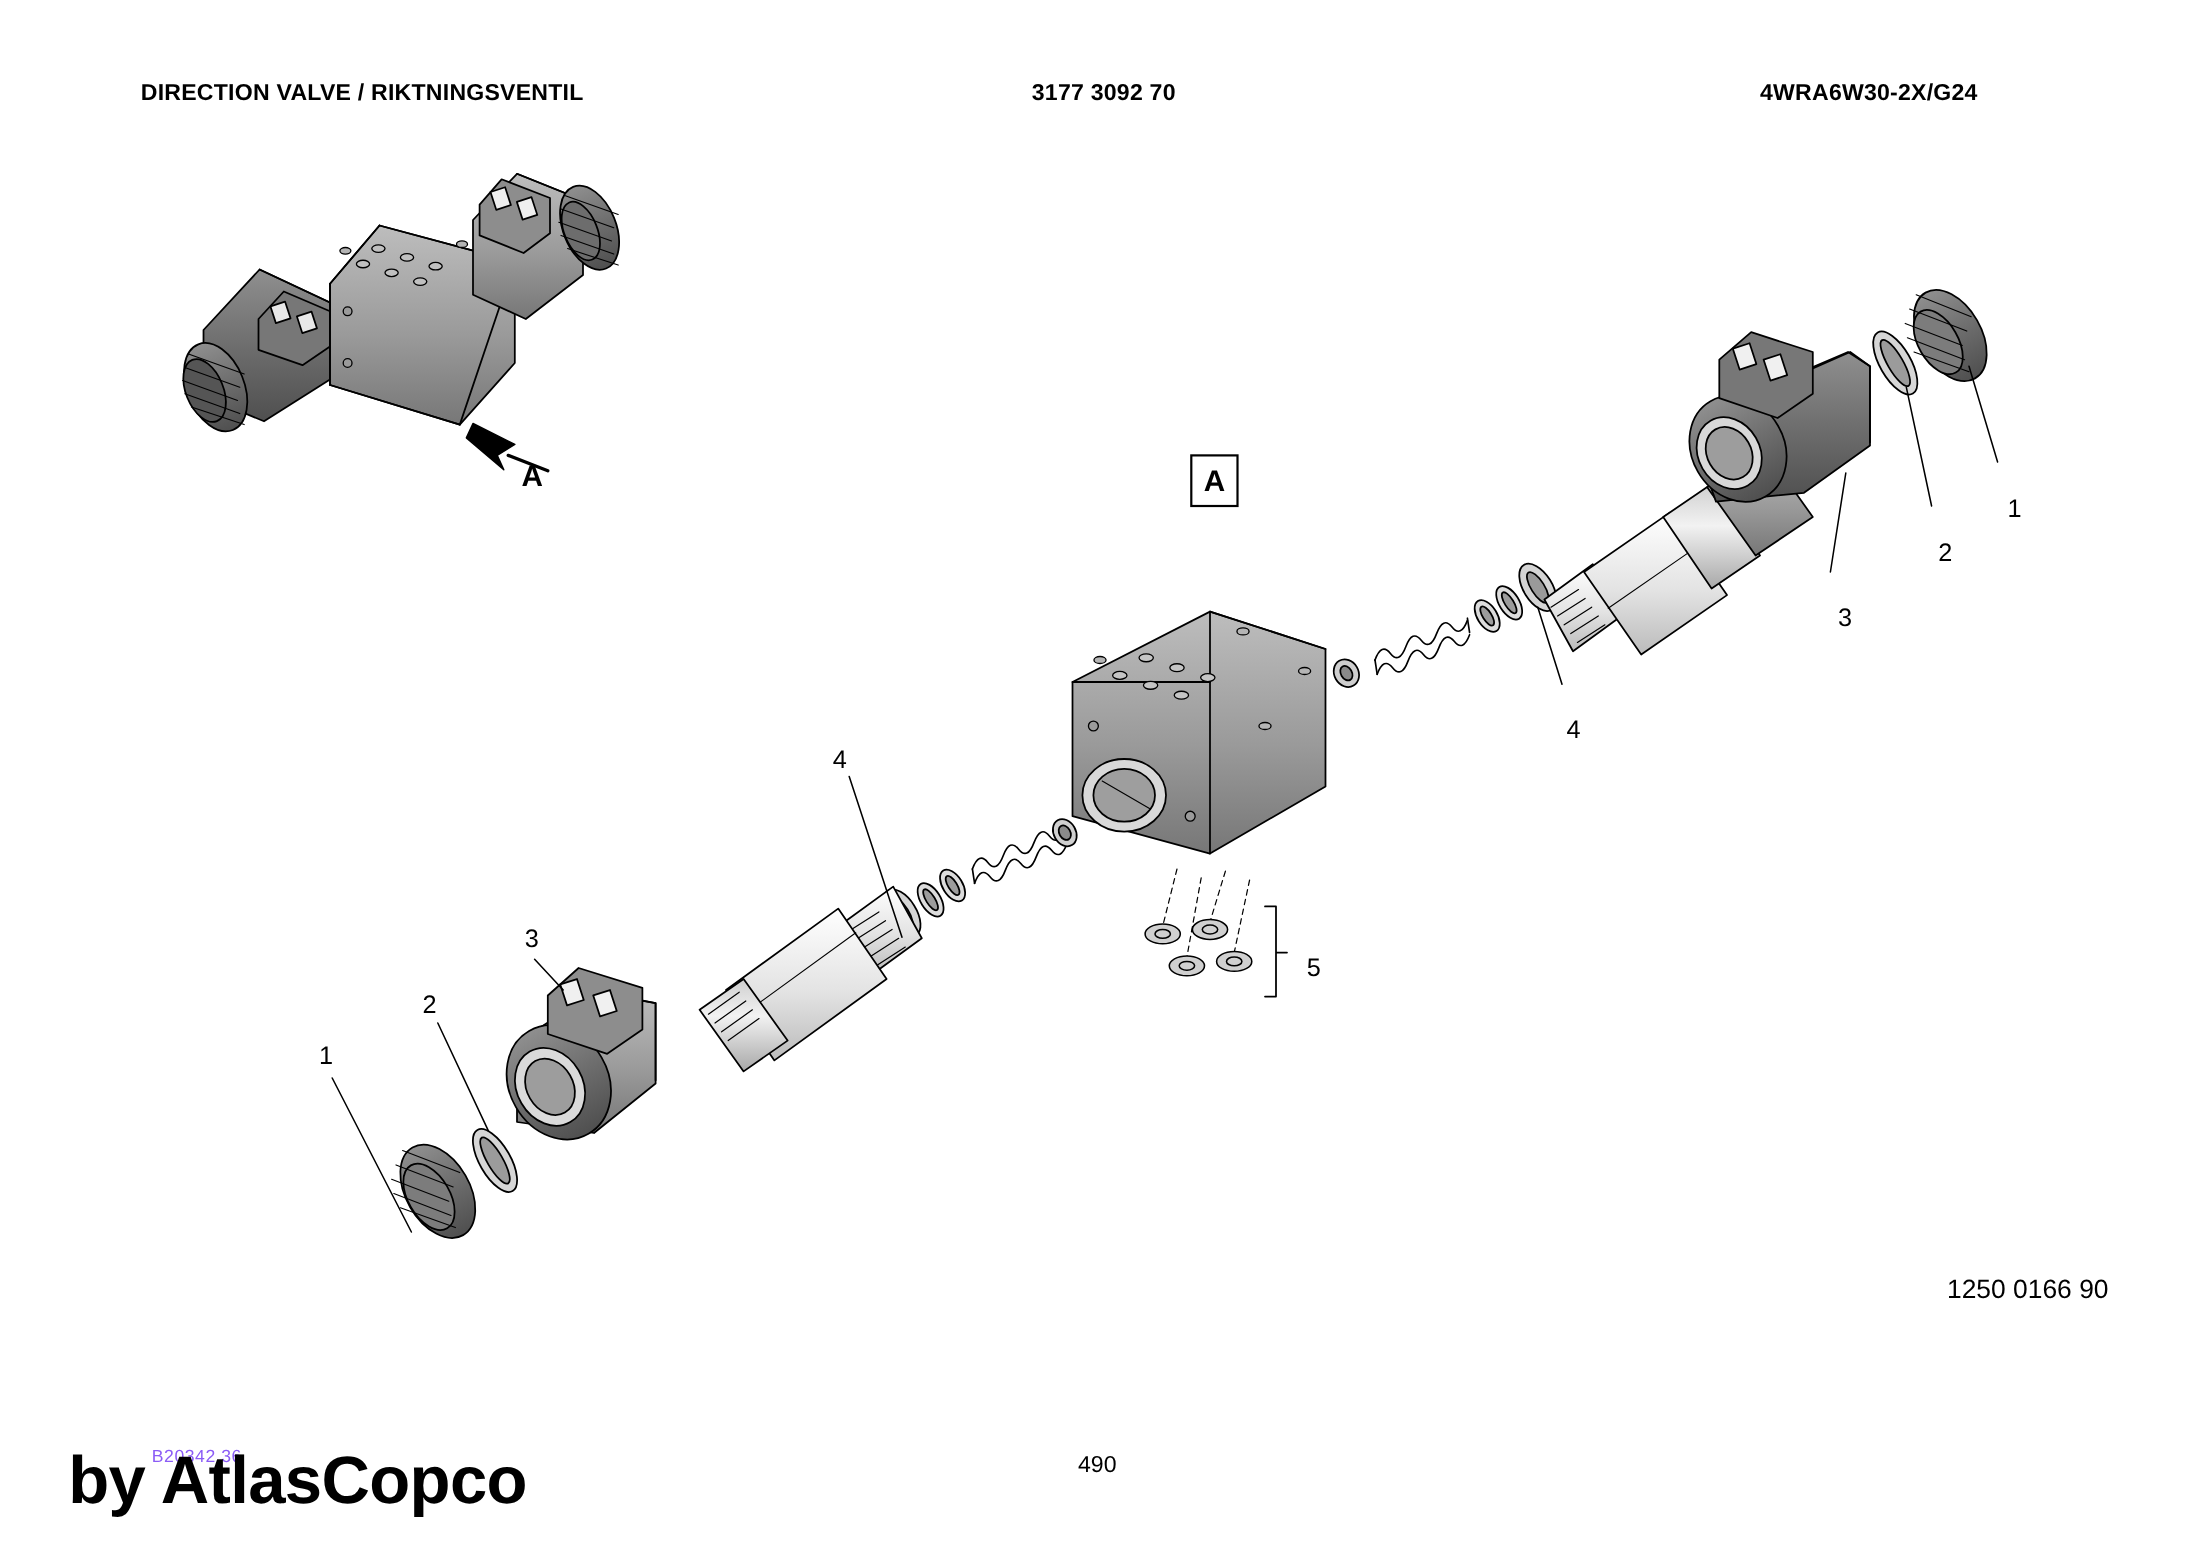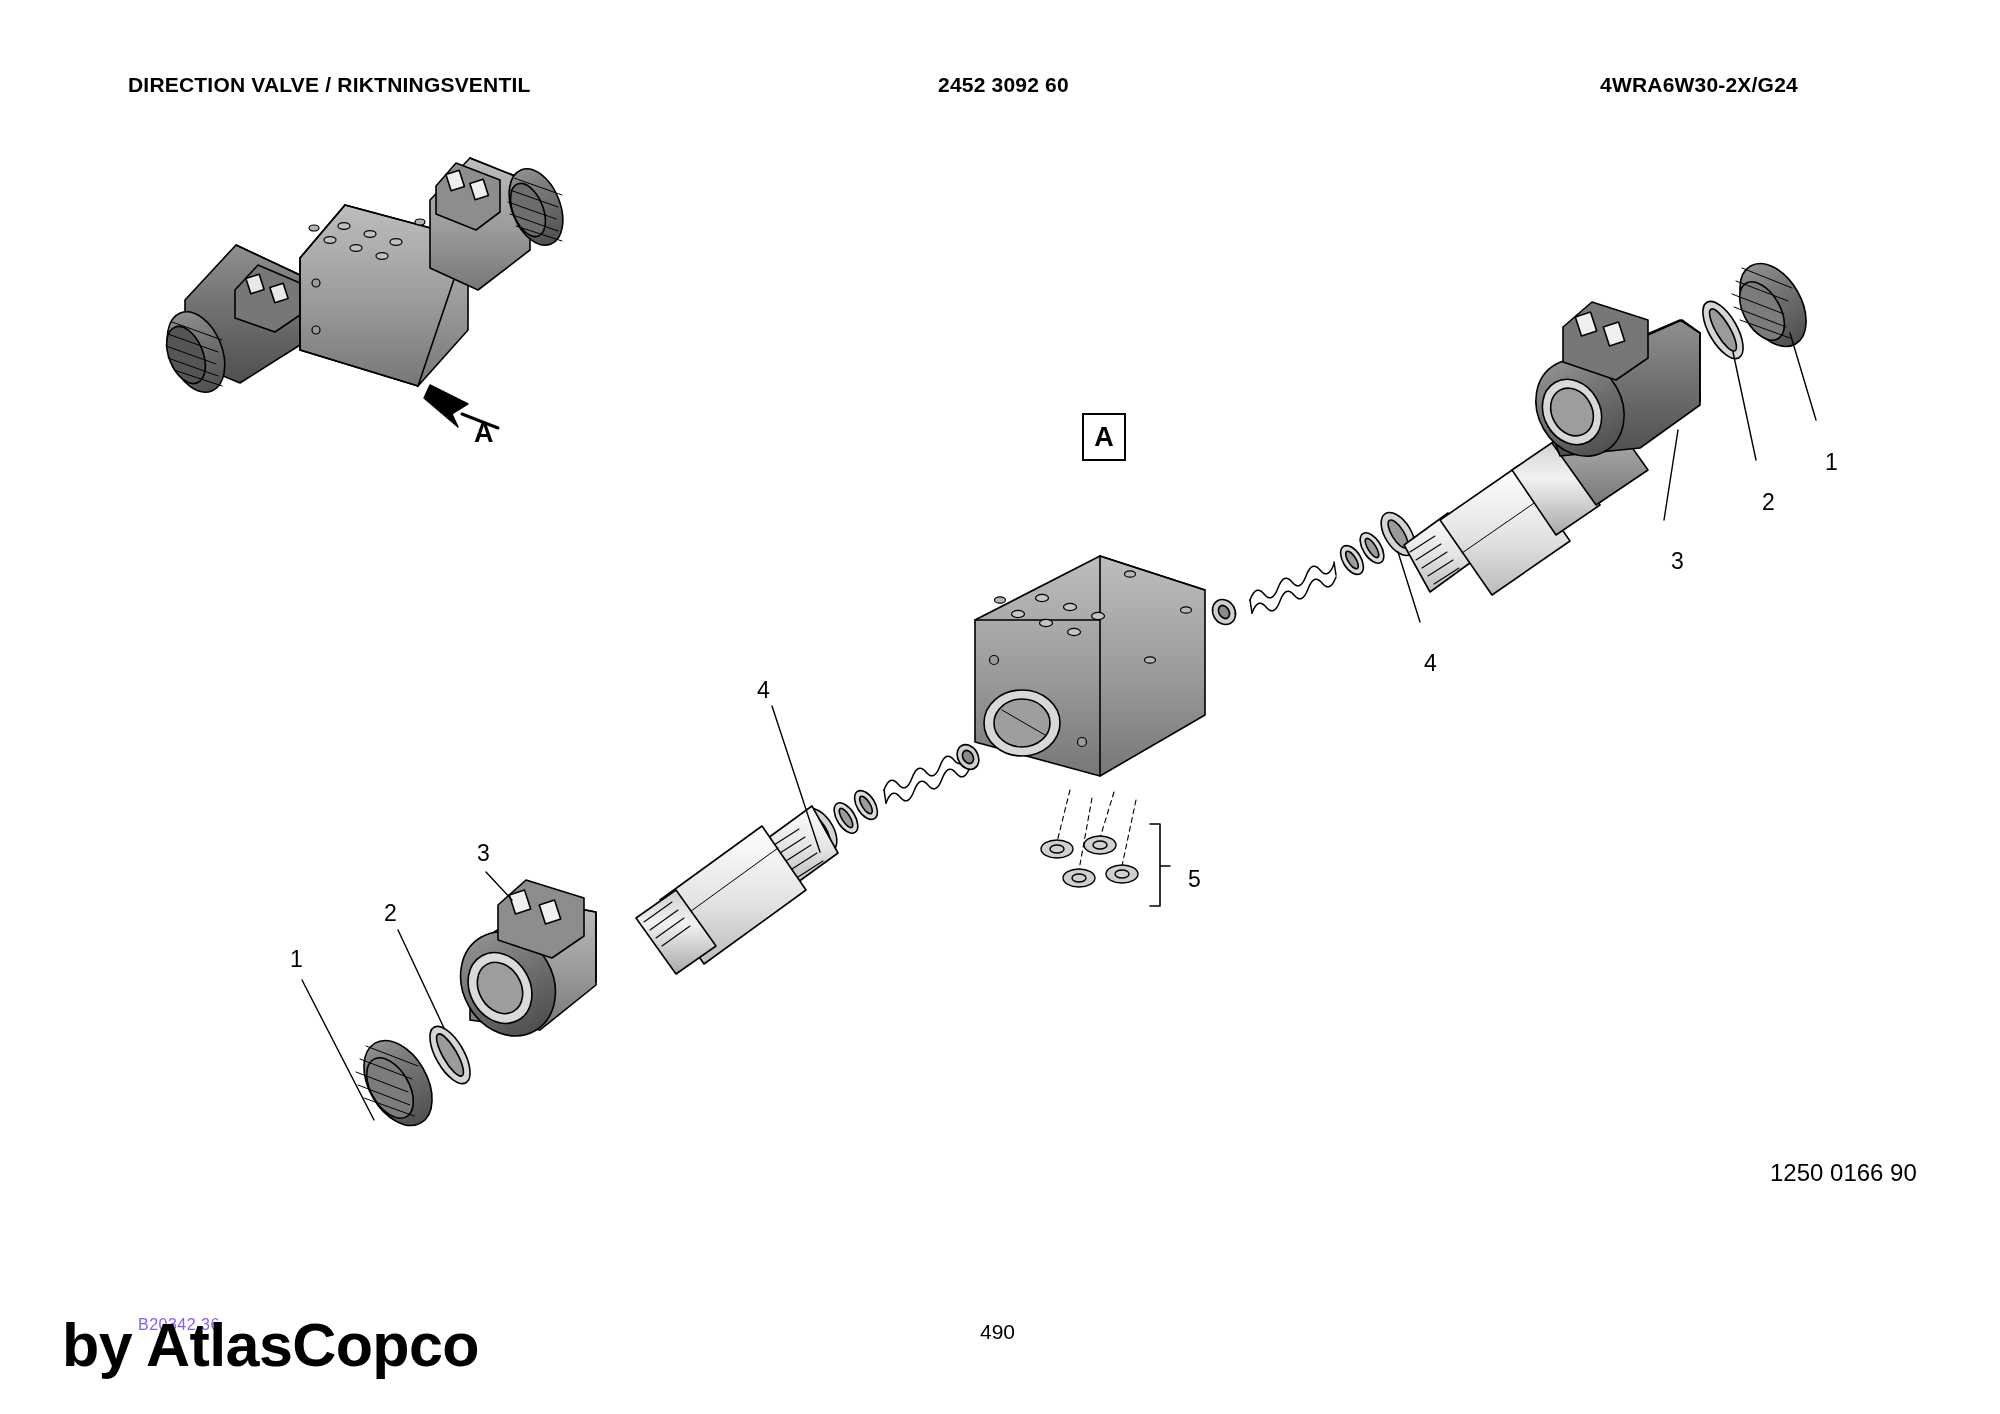--- a/index.html
+++ b/index.html
@@ -87,21 +87,21 @@
     height: 1414px;
     pointer-events: none;
   }
 </style>
 </head>
 <body>
 
 <div class="page">
 
   <div class="hdr" id="hdr-title">DIRECTION VALVE / RIKTNINGSVENTIL</div>
-  <div class="hdr" id="hdr-partno">2452 3092 60</div>
+  <div class="hdr" id="hdr-partno">3177 3092 70</div>
   <div class="hdr" id="hdr-model">4WRA6W30-2X/G24</div>
 
   <svg class="art" viewBox="0 0 2000 1414">
     <defs>
       <linearGradient id="gMetal" x1="0" y1="0" x2="0" y2="1">
         <stop offset="0%" stop-color="#cfcfcf"></stop>
         <stop offset="40%" stop-color="#f2f2f2"></stop>
         <stop offset="100%" stop-color="#a8a8a8"></stop>
       </linearGradient>
       <linearGradient id="gDark" x1="0" y1="0" x2="0" y2="1">

